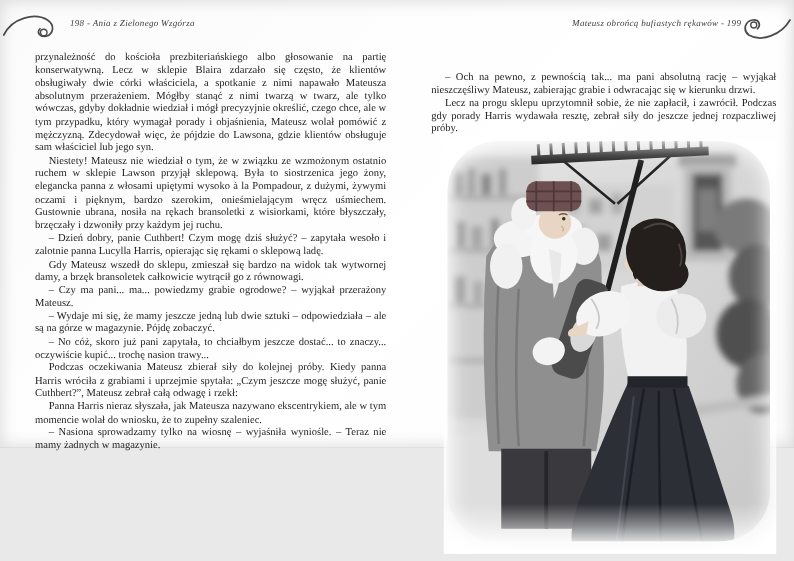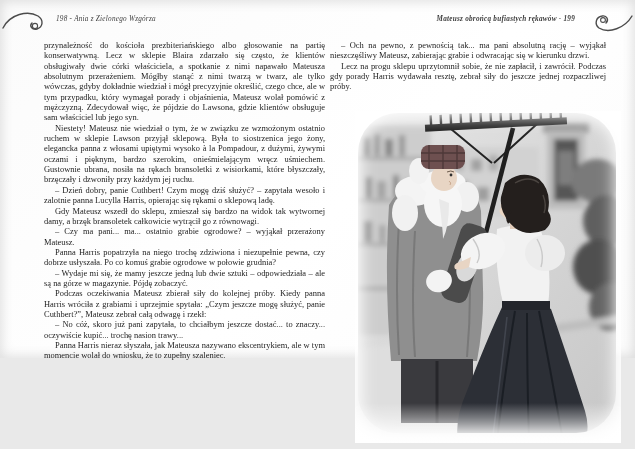--- a/index.html
+++ b/index.html
@@ -12,33 +12,33 @@
     position:absolute;left:0;top:0;width:635px;height:358px;
     background:linear-gradient(135deg,#fbfbfb 0%,#ffffff 55%,#fbfbfb 100%);
     box-shadow:inset 0 0 12px 2px rgba(0,0,0,.12);
   }
   .pagehead{
     position:absolute;top:15px;
     font-style:italic;font-size:7.2px;letter-spacing:.25px;
     color:#3d3d3d;white-space:nowrap;
   }
   .pagehead-left{left:56px;}
-  .pagehead-right{right:60px;text-align:right;font-weight:bold;}
+  .pagehead-right{right:42px;text-align:right;}
   .flourish{position:absolute;}
   .flourish-left{left:2px;top:8px;}
   .flourish-right{right:2px;top:8px;}
   .textcol{
     position:absolute;top:40px;
     font-size:8.45px;line-height:10.35px;color:#1c1c1c;
     text-align:justify;text-justify:inter-word;
   }
   .textcol p{margin:0;padding:0;text-indent:11px;}
-  .left-col{left:44px;width:281px;}
+  .left-col{left:28px;width:281px;}
   .left-col p:first-child{text-indent:0;}
-  .right-col{left:330px;width:276px;}
+  .right-col{left:345px;width:276px;margin-top:16px;}
   .illus{
     position:absolute;left:355px;top:111px;width:266px;height:332px;
   }
 </style>
 </head>
 <body>
 
 <div class="spread">
 
   <svg class="flourish flourish-left" width="48" height="28" viewBox="0 0 48 28">
@@ -53,26 +53,26 @@
   <svg class="flourish flourish-right" width="40" height="28" viewBox="0 0 40 28">
     <path d="M39,8 C32,20 16,26 6,20 C1,16 3,9 9,8 C14,7 16,12 13,15" fill="none" stroke="#4c4c4c" stroke-width="1.4" stroke-linecap="round"></path>
     <circle cx="10" cy="12" r="2.4" fill="none" stroke="#4c4c4c" stroke-width="1.1"></circle>
   </svg>
 
   <div class="textcol left-col">
       <p>przynależność do kościoła prezbiteriańskiego albo głosowanie na partię konserwatywną. Lecz w sklepie Blaira zdarzało się często, że klientów obsługiwały dwie córki właściciela, a spotkanie z nimi napawało Mateusza absolutnym przerażeniem. Mógłby stanąć z nimi twarzą w twarz, ale tylko wówczas, gdyby dokładnie wiedział i mógł precyzyjnie określić, czego chce, ale w tym przypadku, który wymagał porady i objaśnienia, Mateusz wolał pomówić z mężczyzną. Zdecydował więc, że pójdzie do Lawsona, gdzie klientów obsługuje sam właściciel lub jego syn.</p>
       <p>Niestety! Mateusz nie wiedział o tym, że w związku ze wzmożonym ostatnio ruchem w sklepie Lawson przyjął sklepową. Była to siostrzenica jego żony, elegancka panna z włosami upiętymi wysoko à la Pompadour, z dużymi, żywymi oczami i pięknym, bardzo szerokim, onieśmielającym wręcz uśmiechem. Gustownie ubrana, nosiła na rękach bransoletki z wisiorkami, które błyszczały, brzęczały i dzwoniły przy każdym jej ruchu.</p>
       <p>– Dzień dobry, panie Cuthbert! Czym mogę dziś służyć? – zapytała wesoło i zalotnie panna Lucylla Harris, opierając się rękami o sklepową ladę.</p>
       <p>Gdy Mateusz wszedł do sklepu, zmieszał się bardzo na widok tak wytwornej damy, a brzęk bransoletek całkowicie wytrącił go z równowagi.</p>
-      <p>– Czy ma pani... ma... ostatnio grabie ogrodowe? – wyjąkał przerażony Mateusz.</p>
-      <p>Panna Harris popatrzyła na niego trochę zdziwiona i niezupełnie pewna, czy dobrze usłyszała. Po co komuś grabie ogrodowe w połowie grudnia?</p>
+      <p>– Czy ma pani... ma... powiedzmy grabie ogrodowe? – wyjąkał przerażony Mateusz.</p>
       <p>– Wydaje mi się, że mamy jeszcze jedną lub dwie sztuki – odpowiedziała – ale są na górze w magazynie. Pójdę zobaczyć.</p>
+      <p>– No cóż, skoro już pani zapytała, to chciałbym jeszcze dostać... to znaczy... oczywiście kupić... trochę nasion trawy...</p>
       <p>Podczas oczekiwania Mateusz zbierał siły do kolejnej próby. Kiedy panna Harris wróciła z grabiami i uprzejmie spytała: „Czym jeszcze mogę służyć, panie Cuthbert?”, Mateusz zebrał całą odwagę i rzekł:</p>
-      <p>– No cóż, skoro już pani zapytała, to chciałbym jeszcze dostać... to znaczy... oczywiście kupić... trochę nasion trawy...</p>
       <p>Panna Harris nieraz słyszała, jak Mateusza nazywano ekscentrykiem, ale w tym momencie wolał do wniosku, że to zupełny szaleniec.</p>
+      <p>– Nasiona sprowadzamy tylko na wiosnę – wyjaśniła wyniośle. – Teraz nie mamy żadnych w magazynie.</p>
     </div>
 
   <div class="textcol right-col">
       <p>– Och na pewno, z pewnością tak... ma pani absolutną rację – wyjąkał nieszczęśliwy Mateusz, zabierając grabie i odwracając się w kierunku drzwi.</p>
       <p>Lecz na progu sklepu uprzytomnił sobie, że nie zapłacił, i zawrócił. Podczas gdy porady Harris wydawała resztę, zebrał siły do jeszcze jednej rozpaczliwej próby.</p>
     </div>
 
   <svg class="illus" viewBox="0 0 266 332">
     <defs>
       <clipPath id="vig">

